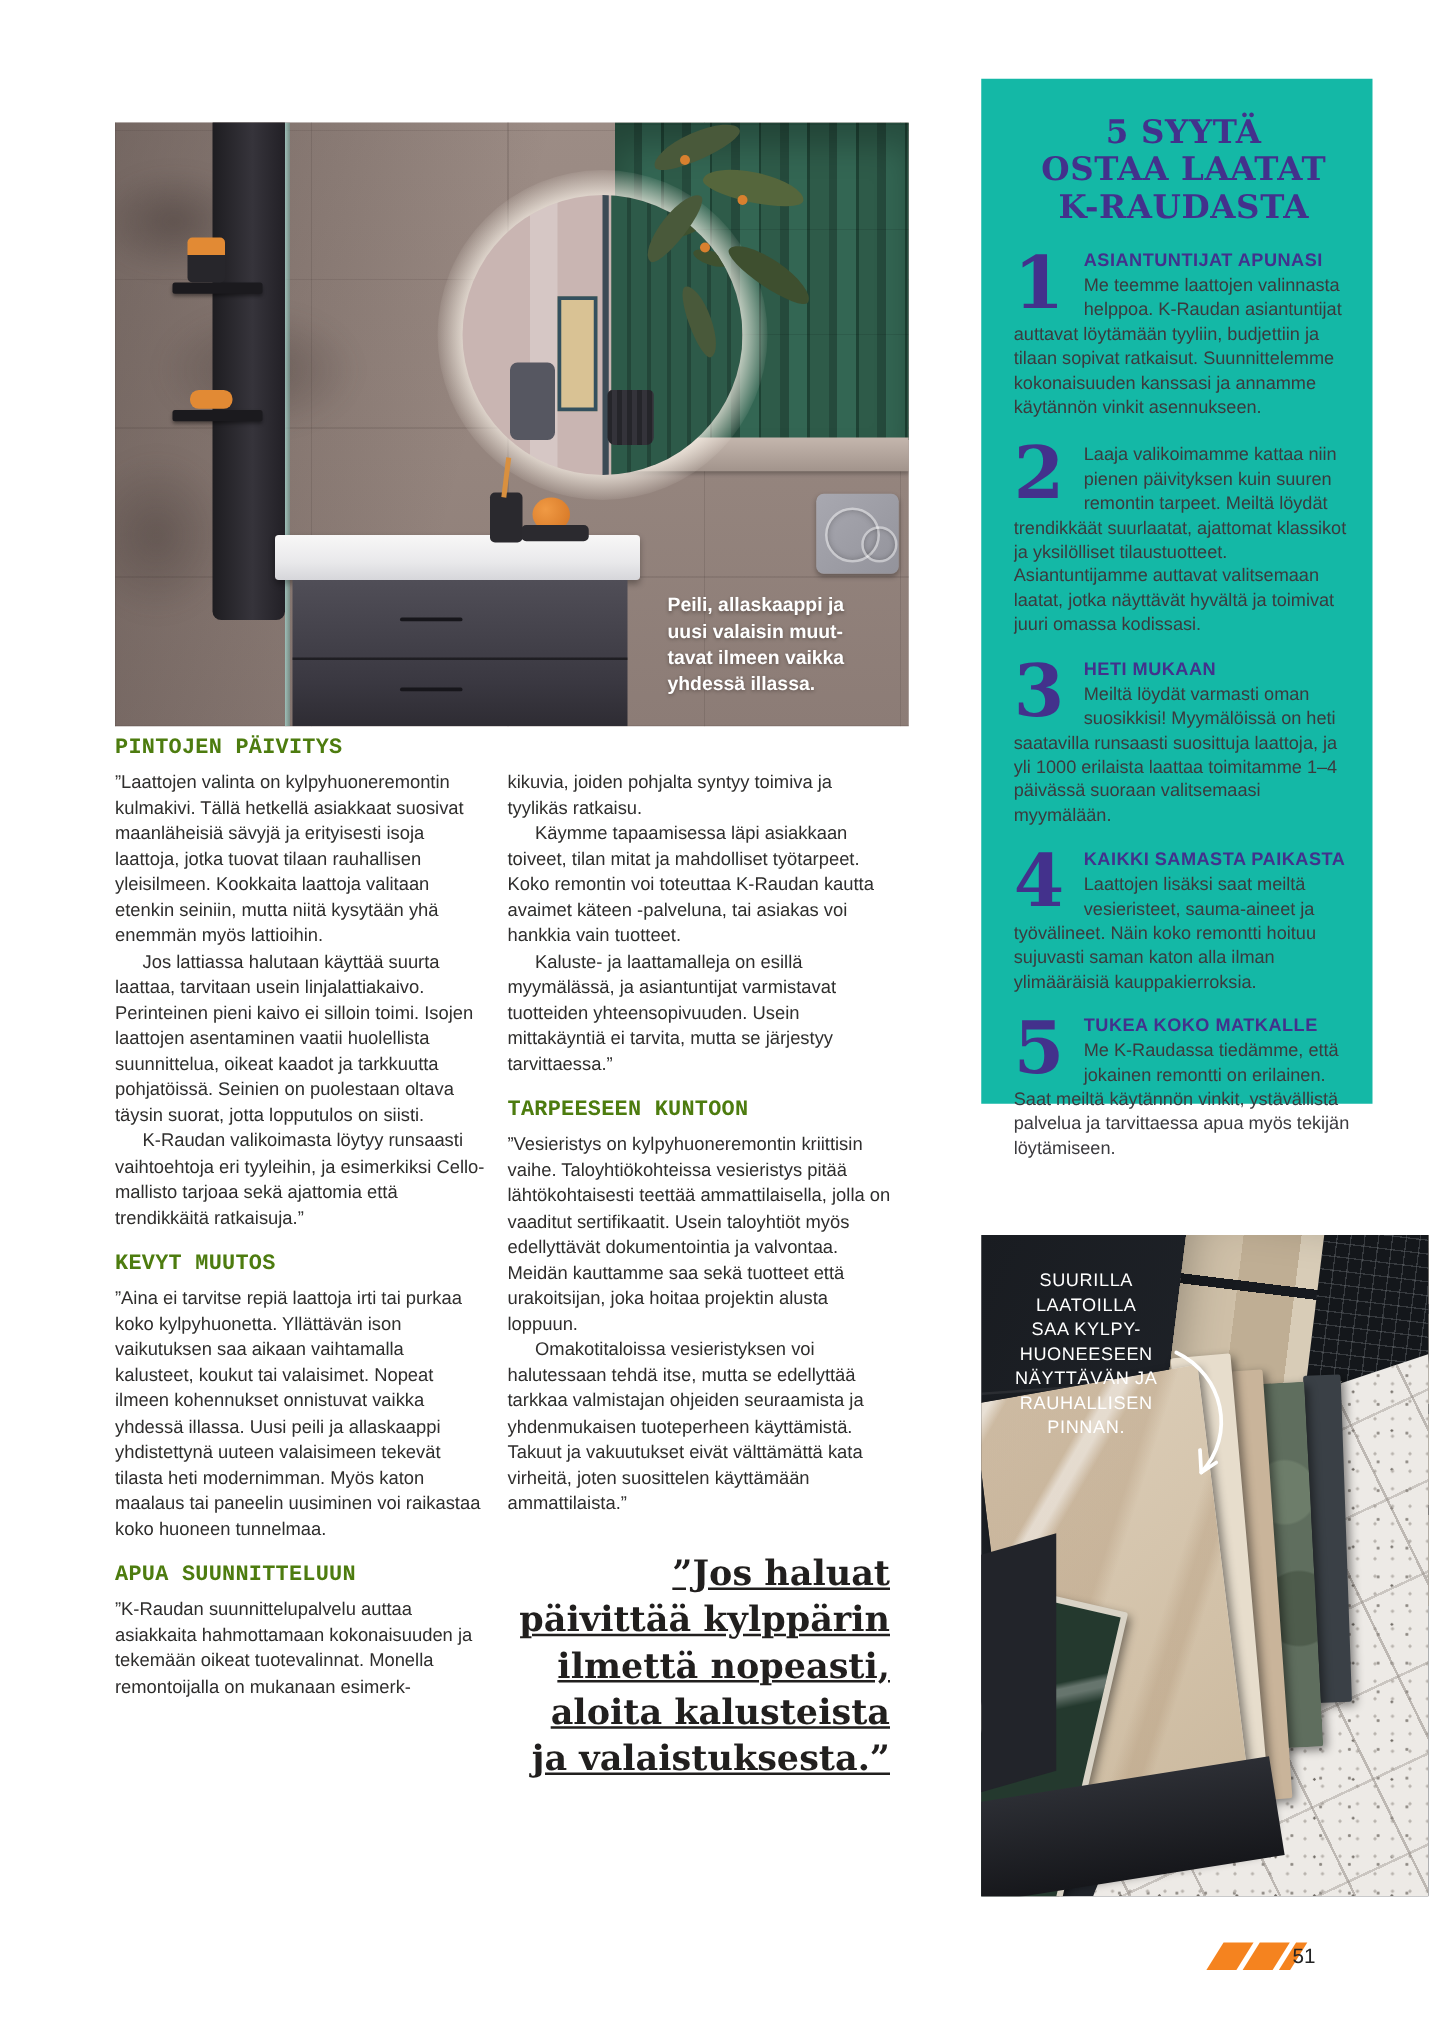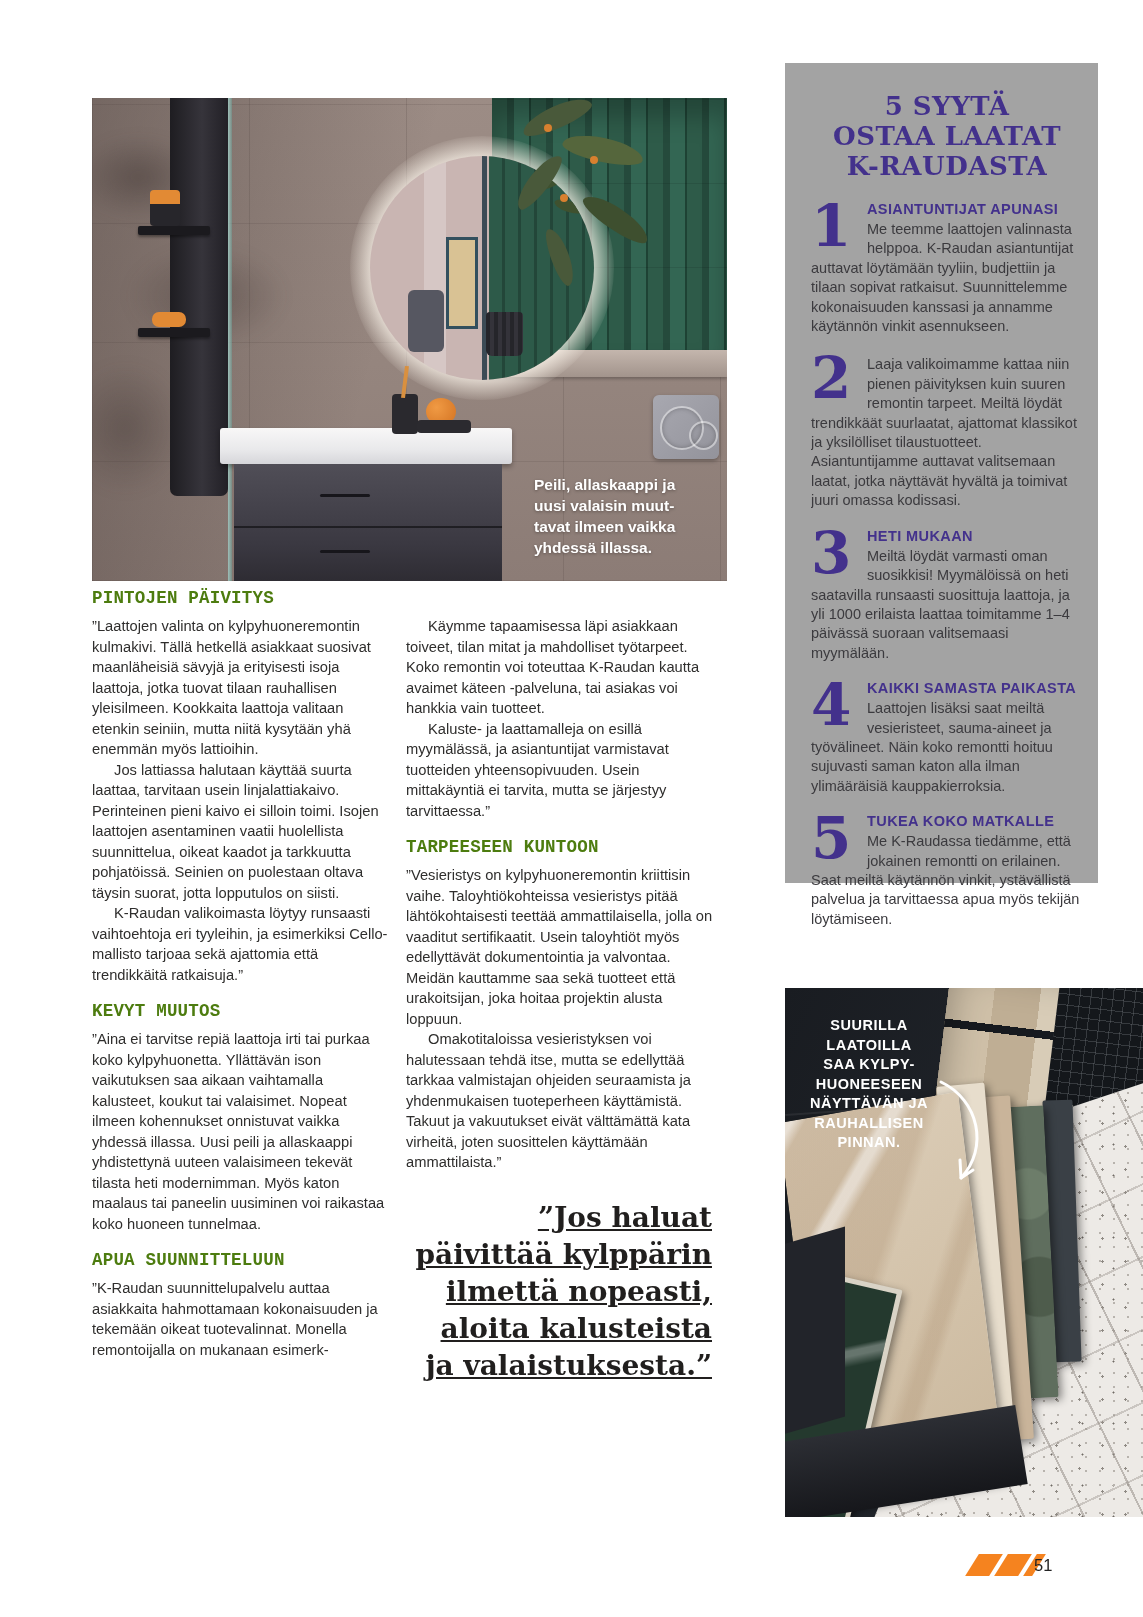--- a/index.html
+++ b/index.html
@@ -62,21 +62,21 @@
   .h1{left:86px;top:30px;} .h2{left:86px;top:86px;}
   .tumbler{left:300px;top:296px;width:26px;height:40px;border-radius:4px;background:#2a292e;}
   .toothbrush{left:311px;top:268px;width:4px;height:32px;background:#d9903f;transform:rotate(7deg);}
   .soap{left:334px;top:300px;width:30px;height:27px;border-radius:50%;
       background:radial-gradient(circle at 35% 35%,#f09a44,#d37322);}
   .soap-tray{left:325px;top:322px;width:54px;height:13px;border-radius:4px;background:#2b2a2f;}
   .photo-caption{left:442px;top:376px;width:176px;color:#fff;font-weight:bold;
       font-size:15.5px;line-height:21px;text-shadow:0 1px 3px rgba(40,30,28,.45);}
 
   
-  .sidebar{left:785px;top:63px;width:313px;height:820px;background:#a3a3a3;
+  .sidebar{left:785px;top:63px;width:313px;height:820px;background:#14b8a6;
       padding:20px 15px 0 26px;box-sizing:border-box;}
   .sb-title{margin:8px 0 20px 0;text-align:center;color:#43318C;
       font-family:"DejaVu Serif",serif;font-weight:bold;font-size:26px;line-height:30px;letter-spacing:.5px;}
   .sb-item{overflow:hidden;margin-bottom:17px;}
   .sb-num{float:left;width:50px;color:#43318C;font-family:"DejaVu Serif",serif;font-weight:bold;
       font-size:58px;line-height:44px;letter-spacing:-2px;margin:3px 6px 2px 0;}
   .sb-head{margin:0;color:#43318C;font-size:14.5px;line-height:17px;letter-spacing:.4px;font-weight:bold;}
   .sb-body{margin:2px 0 0 0;color:#3b3a3e;font-size:14.5px;line-height:19.4px;}
 
   
@@ -126,21 +126,21 @@
   .slab-4{left:232px;top:118px;width:34px;height:292px;transform:rotate(-3deg);
       background:radial-gradient(circle at 40% 30%, #6d7d6a 12%, transparent 13%),
                  radial-gradient(circle at 60% 62%, #4e5c4c 16%, transparent 17%),#5f6e5e;}
   .slab-5{left:262px;top:112px;width:30px;height:262px;transform:rotate(-2deg);background:#3a4046;}
   .slab-greenmarble{left:-8px;top:288px;width:88px;height:246px;transform:rotate(13deg);
       border:5px solid #d9d3c6;
       background:linear-gradient(155deg, rgba(255,255,255,.35) 0 2%, transparent 5% 30%, rgba(255,255,255,.3) 32% 34%, transparent 38%),#24392e;}
   .stand-left{left:-6px;top:248px;width:66px;height:190px;transform:skewY(-16deg);background:#22242a;}
   .stand-base{left:-12px;top:436px;width:250px;height:80px;transform:rotate(-9deg);
       background:linear-gradient(180deg,#2c2e34,#16171b);}
-  .tile-overlay{left:8px;top:28px;width:152px;color:#fff;font-weight:bold;text-align:center;
+  .tile-overlay{left:8px;top:28px;width:152px;color:#fff;font-weight:normal;text-align:center;
       font-size:14.5px;line-height:19.5px;letter-spacing:.5px;}
   .arrow-svg{left:148px;top:86px;}
 
   
   .logo{left:964px;top:1554px;width:90px;height:24px;}
   .k-slash{position:absolute;top:0;height:22px;background:#F5831F;transform:skewX(-32deg);}
   .ks1{left:8px;width:24px;} .ks2{left:37px;width:24px;} .ks3{left:66px;width:9px;}
   .page-num{left:1034px;top:1556px;font-size:16.5px;color:#232323;}
 </style>
 </head>
@@ -243,20 +243,21 @@
     <p>”Laattojen valinta on kylpyhuoneremontin kulmakivi. Tällä hetkellä asiakkaat suosivat maanläheisiä sävyjä ja erityisesti isoja laattoja, jotka tuovat tilaan rauhallisen yleisilmeen. Kookkaita laattoja valitaan etenkin seiniin, mutta niitä kysytään yhä enemmän myös lattioihin.</p>
     <p class="ind">Jos lattiassa halutaan käyttää suurta laattaa, tarvitaan usein linjalattiakaivo. Perinteinen pieni kaivo ei silloin toimi. Isojen laattojen asentaminen vaatii huolellista suunnittelua, oikeat kaadot ja tarkkuutta pohjatöissä. Seinien on puolestaan oltava täysin suorat, jotta lopputulos on siisti.</p>
     <p class="ind">K-Raudan valikoimasta löytyy runsaasti vaihtoehtoja eri tyyleihin, ja esimerkiksi Cello-mallisto tarjoaa sekä ajattomia että trendikkäitä ratkaisuja.”</p>
     <h2>KEVYT MUUTOS</h2>
     <p>”Aina ei tarvitse repiä laattoja irti tai purkaa koko kylpyhuonetta. Yllättävän ison vaikutuksen saa aikaan vaihtamalla kalusteet, koukut tai valaisimet. Nopeat ilmeen kohennukset onnistuvat vaikka yhdessä illassa. Uusi peili ja allaskaappi yhdistettynä uuteen valaisimeen tekevät tilasta heti modernimman. Myös katon maalaus tai paneelin uusiminen voi raikastaa koko huoneen tunnelmaa.</p>
     <h2>APUA SUUNNITTELUUN</h2>
     <p>”K-Raudan suunnittelupalvelu auttaa asiakkaita hahmottamaan kokonaisuuden ja tekemään oikeat tuotevalinnat. Monella remontoijalla on mukanaan esimerk-</p>
   </div>
 
   <div class="abs col col-mid">
+    <p>kikuvia, joiden pohjalta syntyy toimiva ja tyylikäs ratkaisu.</p>
     <p class="ind">Käymme tapaamisessa läpi asiakkaan toiveet, tilan mitat ja mahdolliset työtarpeet. Koko remontin voi toteuttaa K-Raudan kautta avaimet käteen -palveluna, tai asiakas voi hankkia vain tuotteet.</p>
     <p class="ind">Kaluste- ja laattamalleja on esillä myymälässä, ja asiantuntijat varmistavat tuotteiden yhteensopivuuden. Usein mittakäyntiä ei tarvita, mutta se järjestyy tarvittaessa.”</p>
     <h2>TARPEESEEN KUNTOON</h2>
     <p>”Vesieristys on kylpyhuoneremontin kriittisin vaihe. Taloyhtiökohteissa vesieristys pitää lähtökohtaisesti teettää ammattilaisella, jolla on vaaditut sertifikaatit. Usein taloyhtiöt myös edellyttävät dokumentointia ja valvontaa. Meidän kauttamme saa sekä tuotteet että urakoitsijan, joka hoitaa projektin alusta loppuun.</p>
     <p class="ind">Omakotitaloissa vesieristyksen voi halutessaan tehdä itse, mutta se edellyttää tarkkaa valmistajan ohjeiden seuraamista ja yhdenmukaisen tuoteperheen käyttämistä. Takuut ja vakuutukset eivät välttämättä kata virheitä, joten suosittelen käyttämään ammattilaista.”</p>
     <div class="pull-quote">”Jos haluat päivittää kylppärin ilmettä nopeasti, aloita kalusteista ja valaistuksesta.”</div>
   </div>
 
   <div class="abs photo-tiles">
     <div class="abs seam"></div>

